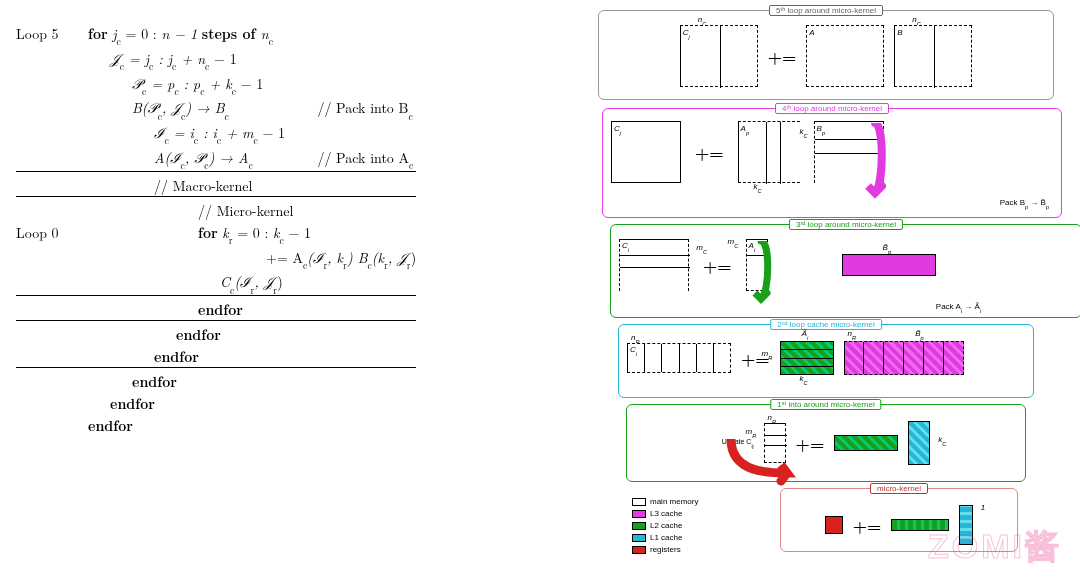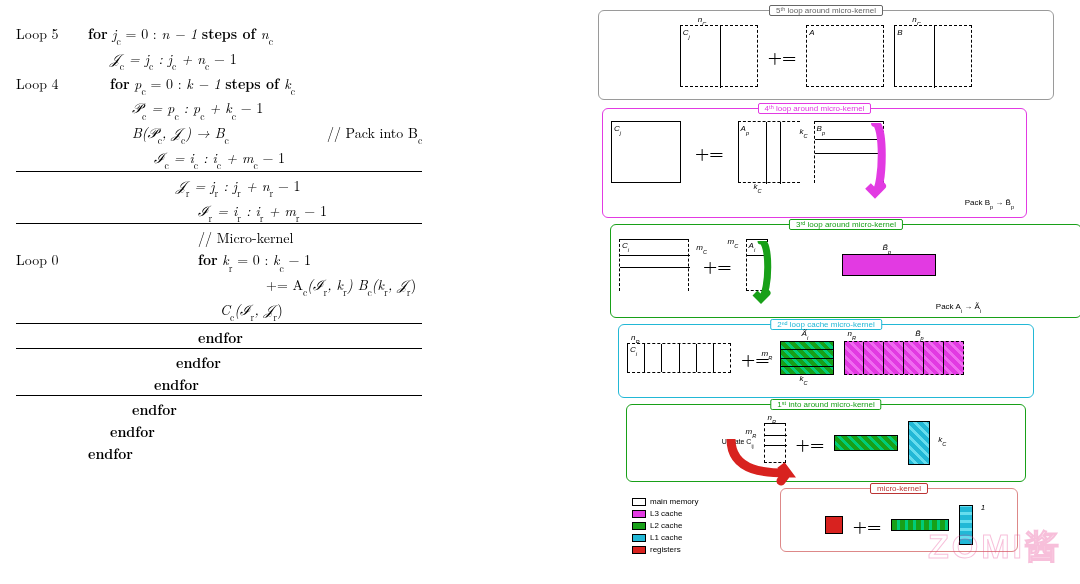--- a/index.html
+++ b/index.html
@@ -68,30 +68,20 @@
 </tr>
 <tr>
             <td></td>
   <td class="bodycol"><span class="ind1"></span>
     <span class="cal">𝒥</span><sub>c</sub><span class="ital"> = j</span><sub>c</sub><span class="ital"> : j</span><sub>c</sub><span class="ital"> + n</span><sub>c</sub><span> − 1</span>
   </td>
             <td></td>
 </tr>
 
 <tr>
-  <td class="labelcol">Loop 4</td>
-  <td class="bodycol"><span class="ind1"></span>
-    <span class="kw">for</span>
-    <span class="ital">p</span><sub>c</sub><span> = 0 : </span><span class="ital">k − 1</span>
-    <span class="kw"> steps of </span>
-    <span class="ital">k</span><sub>c</sub>
-  </td>
-            <td></td>
-</tr>
-<tr>
             <td></td>
   <td class="bodycol"><span class="ind2"></span>
     <span class="cal">𝒫</span><sub>c</sub><span class="ital"> = p</span><sub>c</sub><span class="ital"> : p</span><sub>c</sub><span class="ital"> + k</span><sub>c</sub><span> − 1</span>
   </td>
             <td></td>
 </tr>
 <tr>
             <td></td>
   <td class="bodycol"><span class="ind2"></span>
     <span class="ital">B(𝒫</span><sub>c</sub><span class="ital">, 𝒥</span><sub>c</sub><span class="ital">) → B</span><sub>c</sub>
@@ -99,40 +89,38 @@
   <td class="commcol"><span>// Pack into B</span><sub>c</sub></td>
 </tr>
 
 <tr>
             <td></td>
   <td class="bodycol"><span class="ind3"></span>
     <span class="cal">ℐ</span><sub>c</sub><span class="ital"> = i</span><sub>c</sub><span class="ital"> : i</span><sub>c</sub><span class="ital"> + m</span><sub>c</sub><span> − 1</span>
   </td>
             <td></td>
 </tr>
-<tr class="hr">
-            <td></td>
-            <td colspan="2"></td>
-          </tr>
-
-<tr>
-            <td></td>
-  <td class="bodycol"><span class="ind4"></span>
-    <span class="cal">𝒥</span><sub>r</sub><span class="ital"> = j</span><sub>r</sub><span class="ital"> : j</span><sub>r</sub><span class="ital"> + n</span><sub>r</sub><span> − 1</span>
-  </td>
-            <td></td>
-</tr>
-
-<tr>
-            <td></td>
-  <td class="bodycol"><span class="ind5"></span>
-    <span class="cal">ℐ</span><sub>r</sub><span class="ital"> = i</span><sub>r</sub><span class="ital"> : i</span><sub>r</sub><span class="ital"> + m</span><sub>r</sub><span> − 1</span>
-  </td>
-            <td></td>
-</tr>
+<tr>
+            <td></td>
+  <td class="bodycol"><span class="ind3"></span>
+    <span class="ital">A(ℐ</span><sub>c</sub><span class="ital">, 𝒫</span><sub>c</sub><span class="ital">) → A</span><sub>c</sub>
+  </td>
+  <td class="commcol"><span>// Pack into A</span><sub>c</sub></td>
+</tr>
+<tr class="hr">
+            <td></td>
+            <td colspan="2"></td>
+          </tr>
+<tr>
+            <td></td>
+  <td class="bodycol"><span class="ind3"></span><span>// Macro-kernel</span></td>
+            <td></td>
+</tr>
+
+
 <tr class="hr">
             <td></td>
             <td colspan="2"></td>
           </tr>
 <tr>
             <td></td>
   <td class="bodycol"><span class="ind5"></span><span>// Micro-kernel</span></td>
             <td></td>
 </tr>
 
@@ -222,21 +210,21 @@
       <div style="position:relative">
         <span class="lbl" style="top:-10px;left:18px"><span>n</span><sub>C</sub></span>
         <div class="mat" style="width:78px;height:62px;border-style:dashed;border-left-style:solid">
           <div style="position:absolute;left:0;top:0;width:40px;height:62px;border-right:1px solid #000"></div>
           <span class="lbl" style="top:2px;left:2px;font-style:italic">B</span>
         </div>
       </div>
     </div>
   </div>
 
-  <div class="tier" style="left:12px;top:108px;width:425px;height:110px;border-color:var(--magenta)">
+  <div class="tier" style="left:12px;top:108px;width:460px;height:110px;border-color:var(--magenta)">
     <div class="tier-label" style="color:var(--magenta)">4ᵗʰ loop around micro-kernel</div>
     <div class="row" style="margin-top:6px;justify-content:flex-start;gap:14px">
       <div class="mat" style="width:70px;height:62px">
         <span class="lbl" style="top:2px;left:2px"><span>C</span><sub>j</sub></span>
       </div>
       <span class="plus">+=</span>
       <div style="position:relative">
         <div class="mat" style="width:62px;height:62px;border-style:dashed;border-left-style:solid;border-right:none">
           <div style="position:absolute;left:0;top:0;width:28px;height:62px;border-right:1px solid #000"></div>
           <div style="position:absolute;left:28px;top:0;width:14px;height:62px;border-right:1px solid #000"></div>

